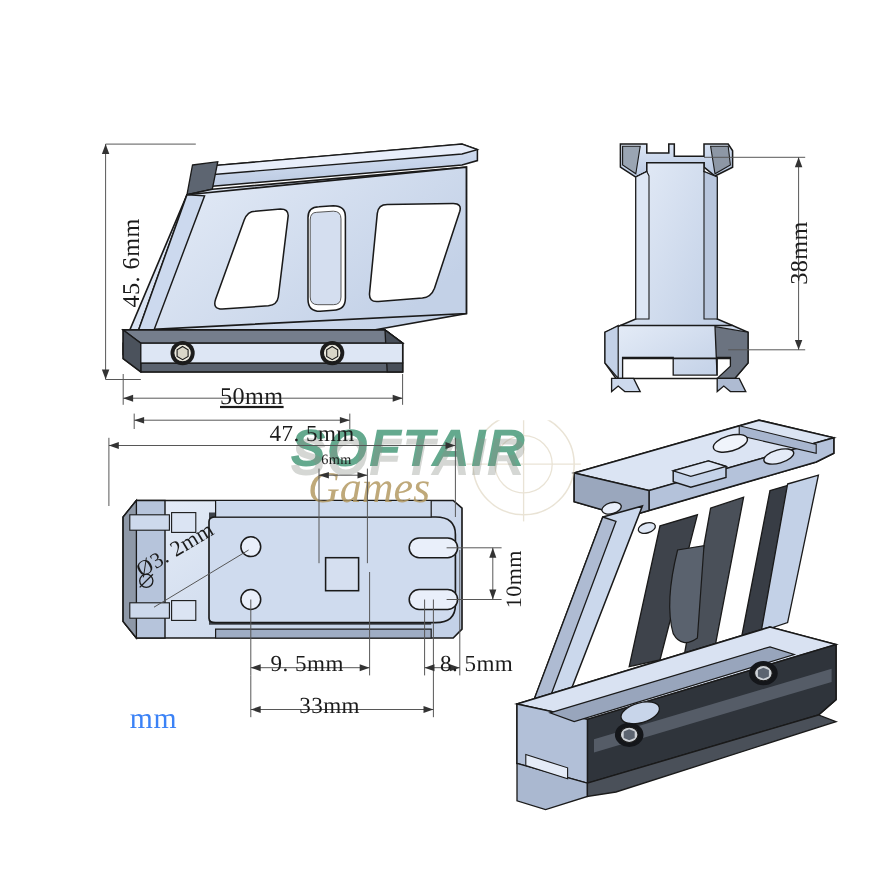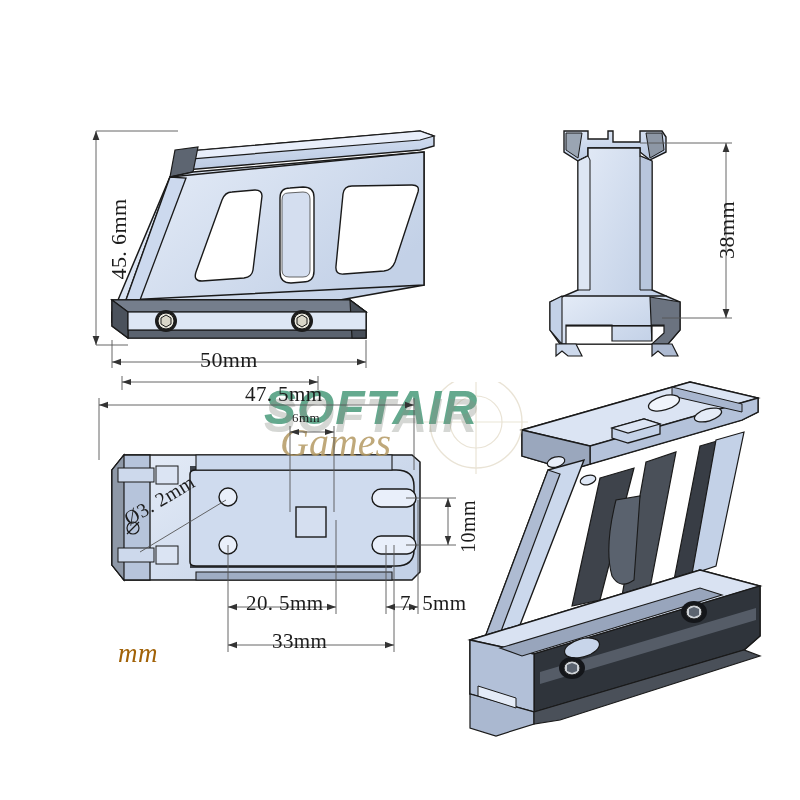--- a/index.html
+++ b/index.html
@@ -58,24 +58,23 @@
   }
   .dim-vert {
     transform-origin: 50% 50%;
     transform: rotate(-90deg);
   }
   .unit-label {
     position: absolute;
     left: 118px;
     top: 638px;
     font-size: 27px;
-    color: #a16207;
+    color: #3b82f6;
     font-family: "Liberation Serif", serif;
     letter-spacing: 0.5px;
-    font-style: italic;
   }
 </style>
 </head>
 <body>
 
 <div class="sheet">
 
   <div class="layer">
     <svg width="800" height="800" viewBox="0 0 800 800" xmlns="http://www.w3.org/2000/svg">
       <defs>
@@ -343,31 +342,31 @@
 
       <circle cx="133" cy="528" r="6" fill="none" stroke="#1c1c1c" stroke-width="1.2"></circle>
       <line x1="127" y1="534" x2="139" y2="522" stroke="#1c1c1c" stroke-width="1.2"></line>
     </svg>
   </div>
 
 
   <div>
 
     <div class="dim dim-vert" style="left:64px; top:226px; width:110px; text-align:center; font-size:22px;">45. 6mm</div>
-    <div class="dim" style="left:200px; top:347px; font-size:22px;">50mm</div>
+    <div class="dim" style="left:200px; top:347px; font-size:22px;text-decoration:underline;">50mm</div>
 
     <div class="dim dim-vert" style="left:682px; top:217px; width:90px; text-align:center; font-size:22px;">38mm</div>
 
     <div class="dim" style="left:245px; top:382px; font-size:21px;">47. 5mm</div>
     <div class="dim" style="left:292px; top:410px; font-size:13px;">6mm</div>
 
     <div class="dim" style="left:126px; top:509px; font-size:20px; transform:rotate(-31deg); transform-origin:0 50%;"><span>Ø</span><span>3. 2mm</span></div>
 
     <div class="dim dim-vert" style="left:433px; top:515px; width:70px; text-align:center; font-size:20px;">10mm</div>
 
-    <div class="dim" style="left:246px; top:591px; font-size:21px;">20. 5mm</div>
-    <div class="dim" style="left:400px; top:591px; font-size:21px;">7. 5mm</div>
+    <div class="dim" style="left:246px; top:591px; font-size:21px;">9. 5mm</div>
+    <div class="dim" style="left:400px; top:591px; font-size:21px;">8. 5mm</div>
     <div class="dim" style="left:272px; top:629px; font-size:21px;text-align:center;">33mm</div>
   </div>
 
   <div class="unit-label">mm</div>
 
 </div>
 
 </body></html>

